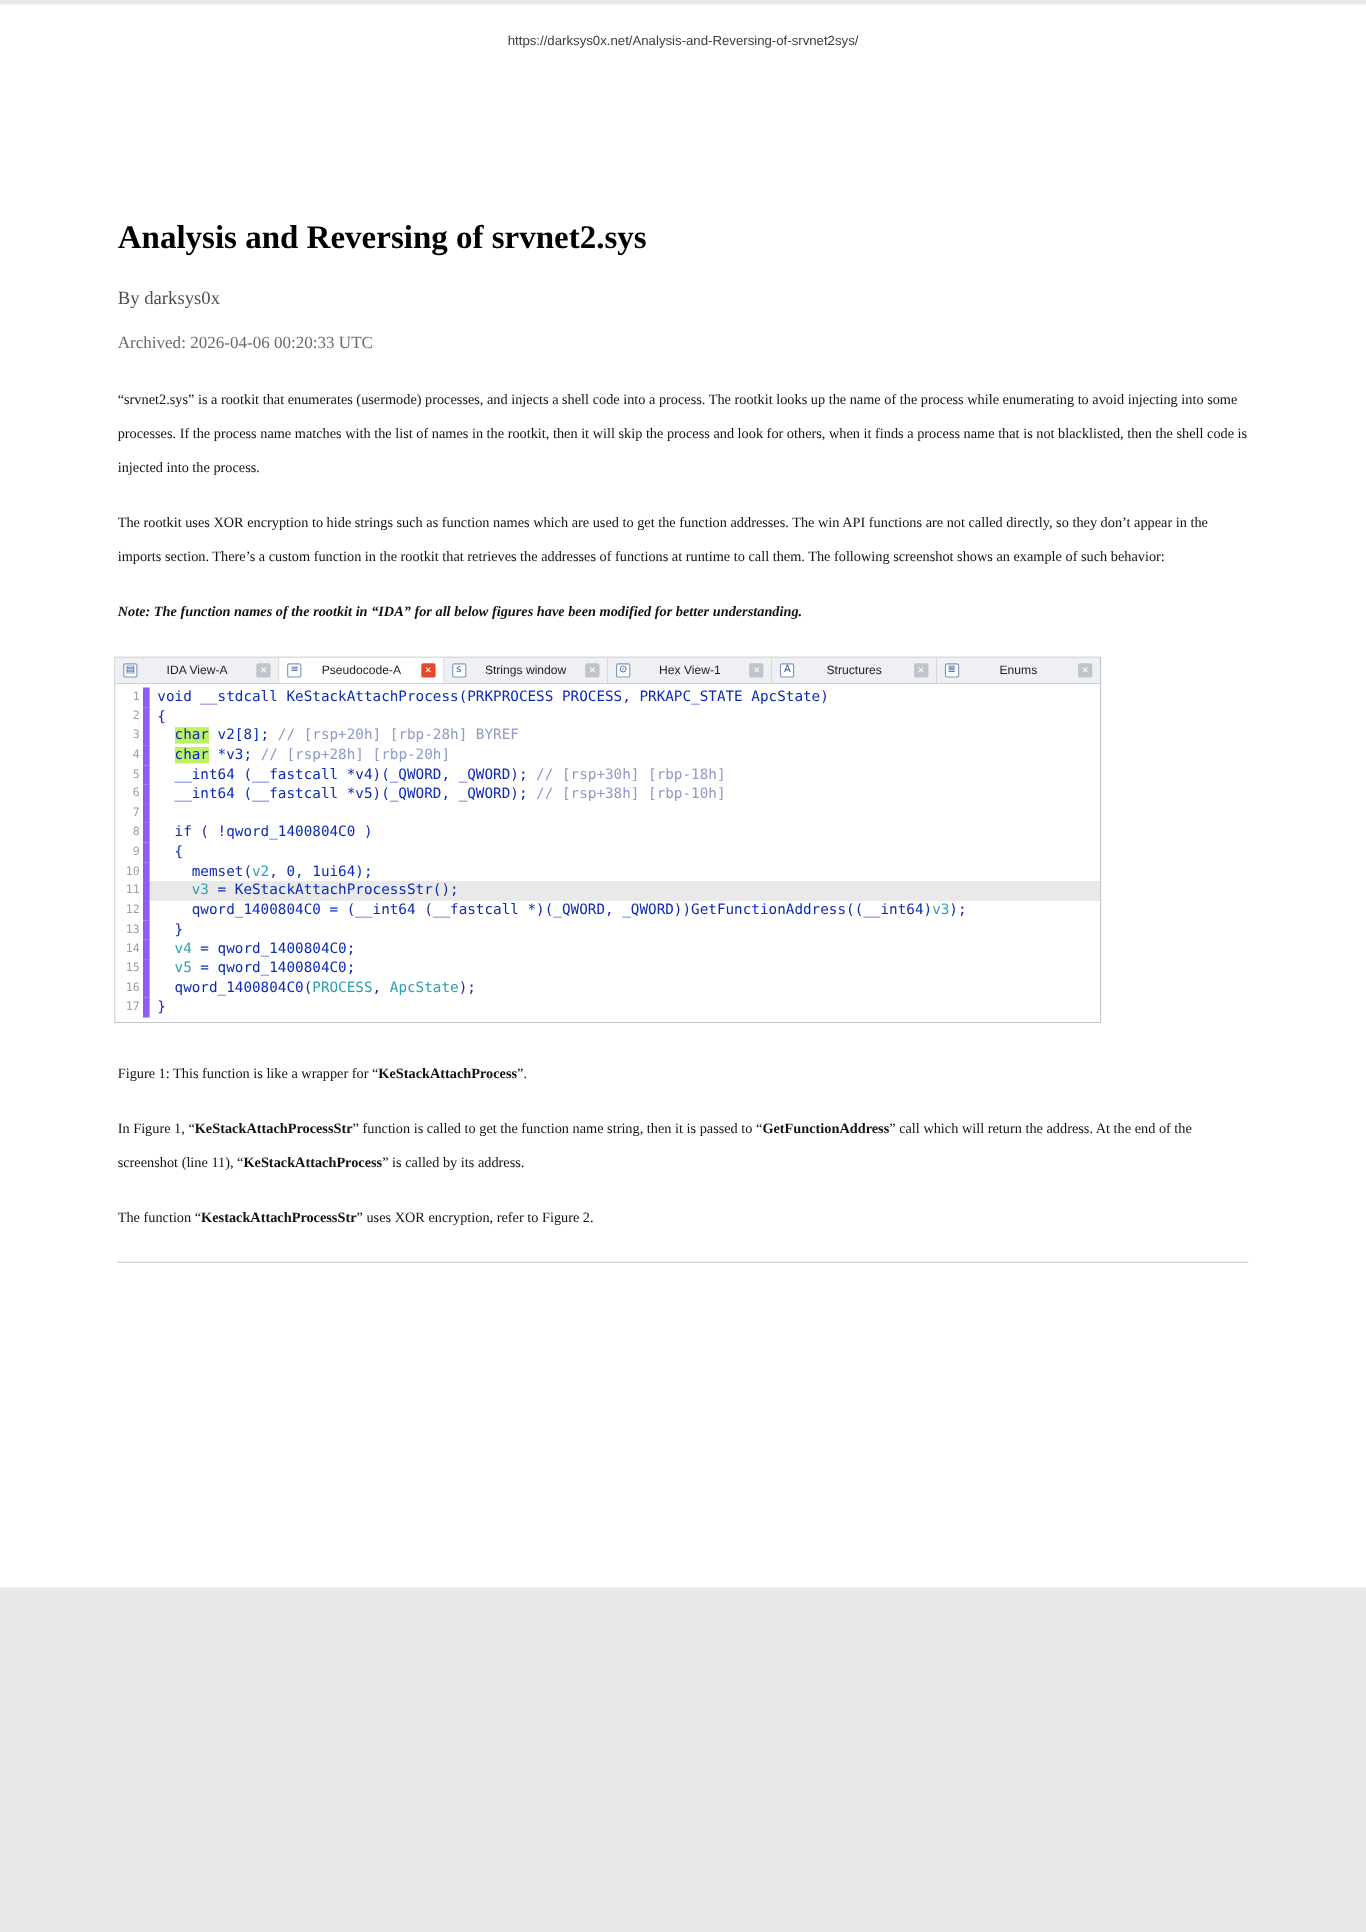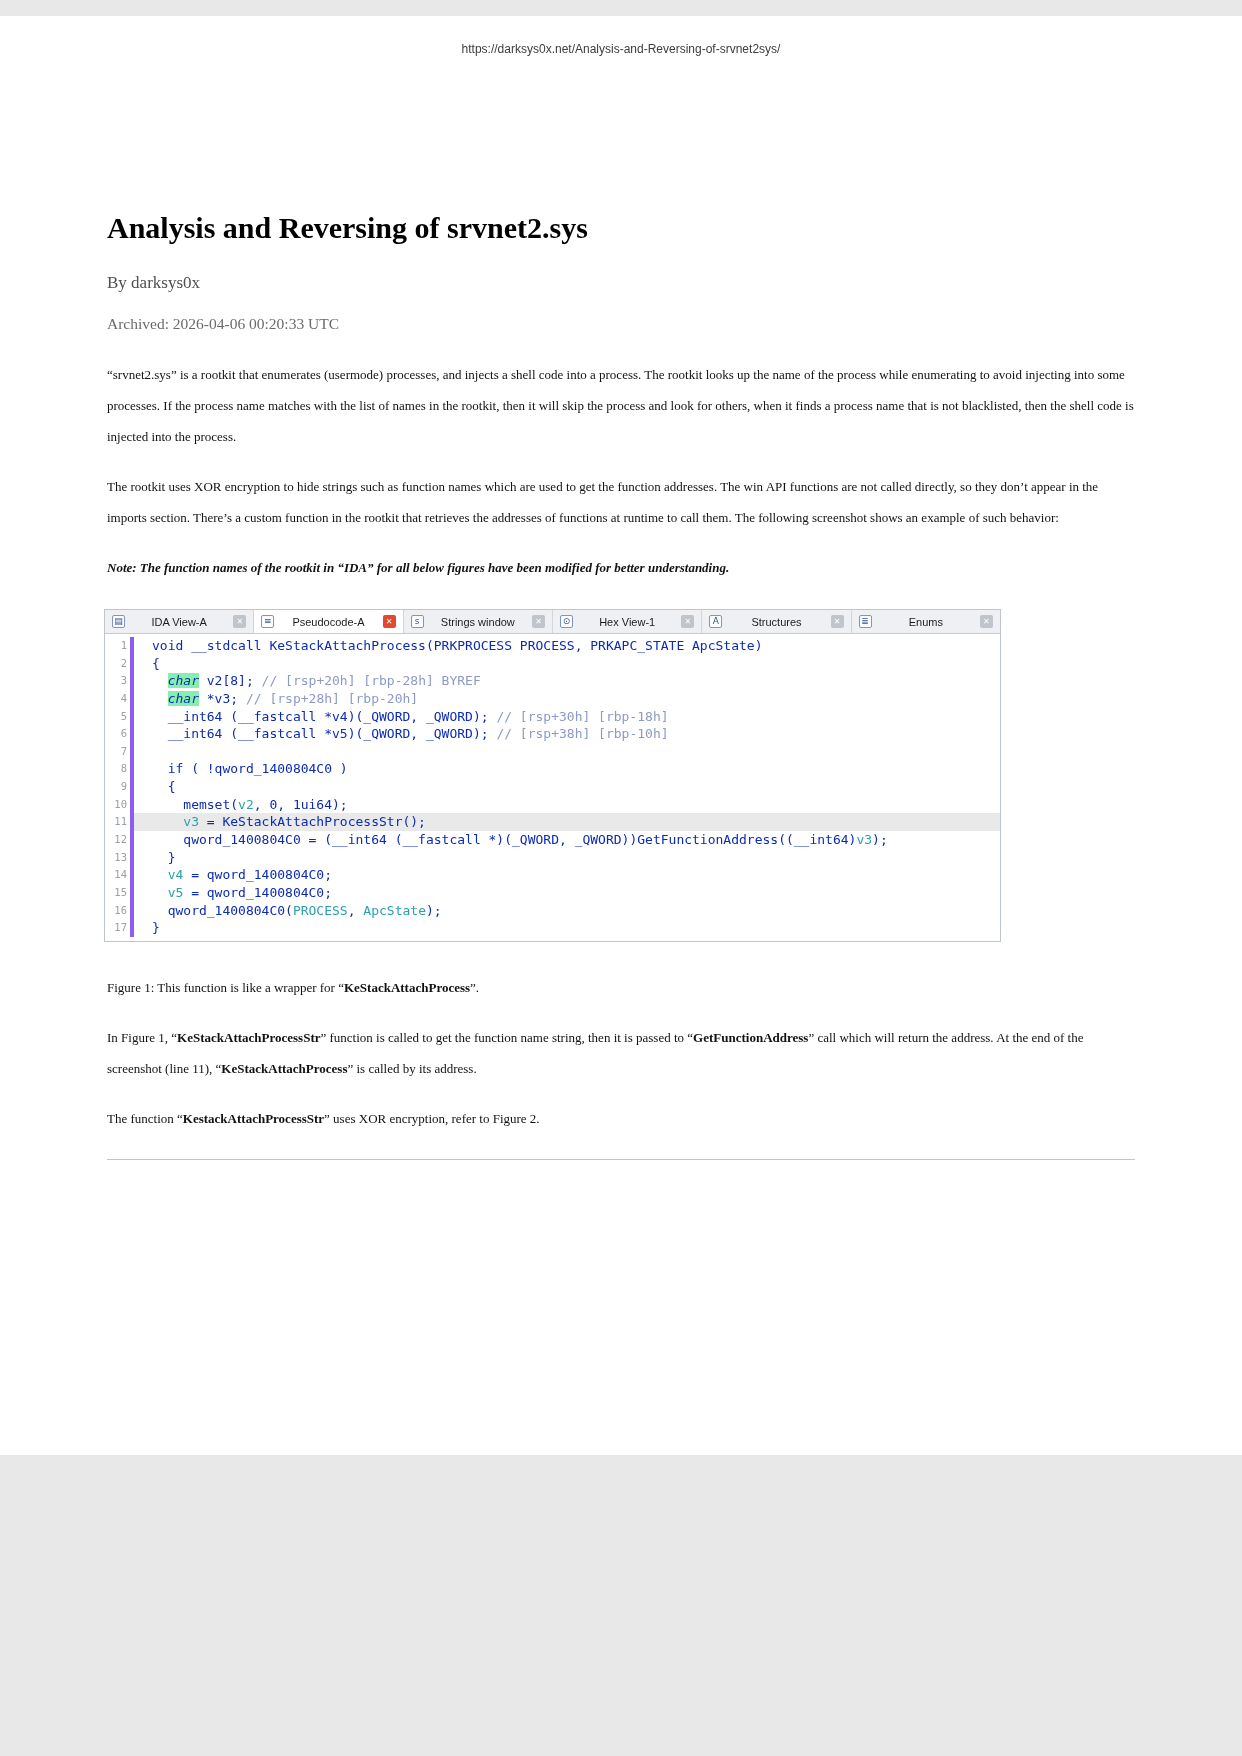--- a/index.html
+++ b/index.html
@@ -1,21 +1,21 @@
 <!DOCTYPE html>
 <html><head>
 <meta charset="utf-8">
 <style>
   html, body { margin: 0; padding: 0; background: #e8e8e8; }
   .page {
     position: relative;
     width: 1242px;
     height: 1439px;
     background: #ffffff;
-    margin: 16px auto;
+    margin: 4px auto;
     font-family: "Liberation Serif", serif;
     color: #121212;
     overflow: hidden;
   }
   .content { padding: 0 107px; }
 
   .header-url {
     padding-top: 26px;
     text-align: center;
     font: 12px "Liberation Sans", sans-serif;
@@ -108,30 +108,30 @@
   .lnum {
     flex: 0 0 22px;
     text-align: right;
     padding-right: 3px;
     color: #9aa0a6;
     font-size: 10.5px;
     line-height: 17.65px;
   }
   .lcontent {
     flex: 1 1 auto;
-    border-left: 4px solid #8b5cf6;
-    padding-left: 18px;
+    border-left: 6px solid #8b5cf6;
+    padding-left: 7px;
     white-space: pre;
     color: #0c2bb5;
   }
   .code-line.hl .lcontent { background: #e9e9e9; }
   .tk-d { color: #0c2bb5; }
   .tk-c { color: #8d99c7; }
   .tk-v { color: #2b9fae; }
-  .tk-y { color: #0c2bb5; background: #86efac; font-style: italic; }
+  .tk-y { color: #0c2bb5; background: #bef264; }
 
   hr.divider {
     margin: 25px 0 0;
     border: none;
     border-top: 1px solid #c4c4c4;
   }
 
   .footer {
     position: absolute;
     top: 1522px;

